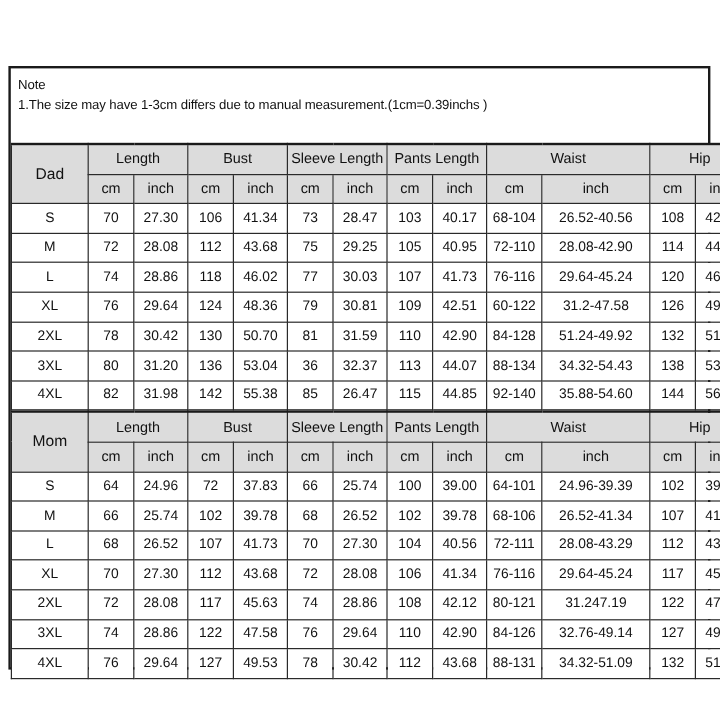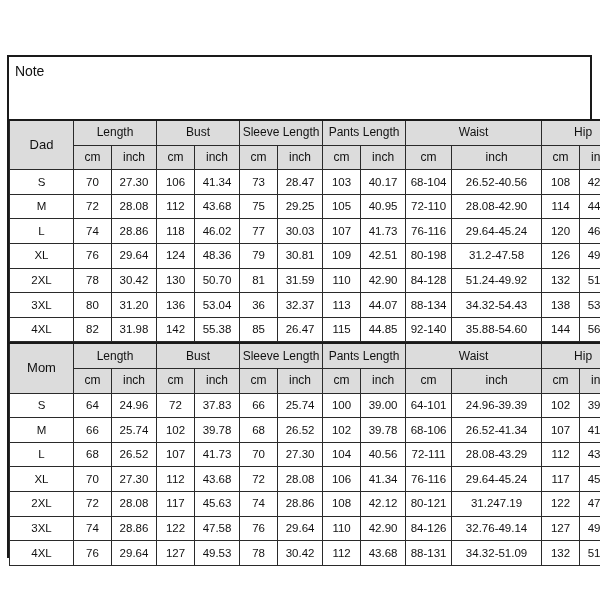--- a/index.html
+++ b/index.html
@@ -30,21 +30,21 @@
     border: 2px solid #1a1a1a;
     background: #ffffff;
   }
   
   #note {
     padding: 6px 0 3px 6px;
     height: 62px;
     box-sizing: border-box;
   }
   #note .note-line {
-    font-size: 14px;
+    font-size: 11px;
     line-height: 16.5px;
     color: #111111;
     white-space: nowrap;
     letter-spacing: -0.1px;
   }
   
   table.sizechart {
     border-collapse: collapse;
     table-layout: fixed;
     width: 100%;
@@ -86,20 +86,21 @@
   col.c-in-w   { width: 90px; }
 </style>
 </head>
 <body>
 
 <div id="page">
   <div id="panel">
 
     <div id="note">
       <div class="note-line">Note</div>
+      <div class="note-line">1.The size may have 1-3cm differs due to manual measurement.(1cm=0.39inchs )</div>
     </div>
 
     <div id="tables-host">
         <table class="sizechart">
           <colgroup>
             <col class="c-label">
             <col class="c-cm">
             <col class="c-in">
             <col class="c-cm">
             <col class="c-in">
@@ -186,21 +187,21 @@
             <tr>
               <td class="rowlabel">XL</td>
               <td>76</td>
               <td>29.64</td>
               <td>124</td>
               <td>48.36</td>
               <td>79</td>
               <td>30.81</td>
               <td>109</td>
               <td>42.51</td>
-              <td>80-198</td>
+              <td>60-122</td>
               <td>31.2-47.58</td>
               <td>126</td>
               <td>49.14</td>
             </tr>
             <tr>
               <td class="rowlabel">2XL</td>
               <td>78</td>
               <td>30.42</td>
               <td>130</td>
               <td>50.70</td>

